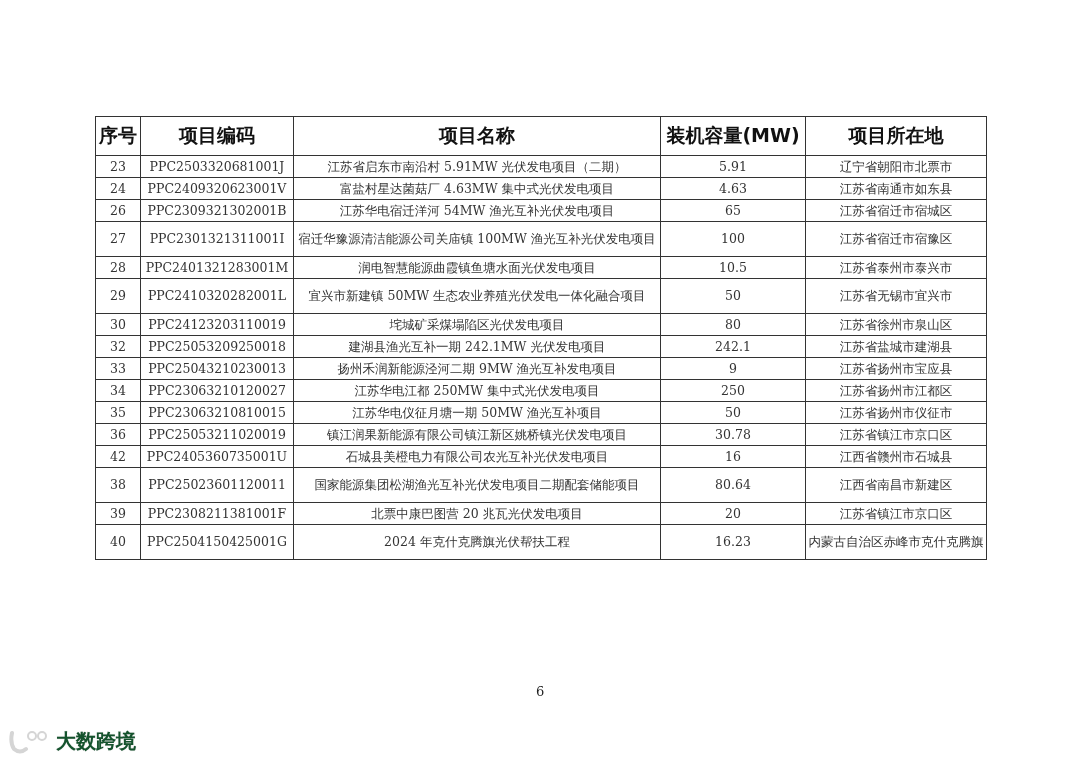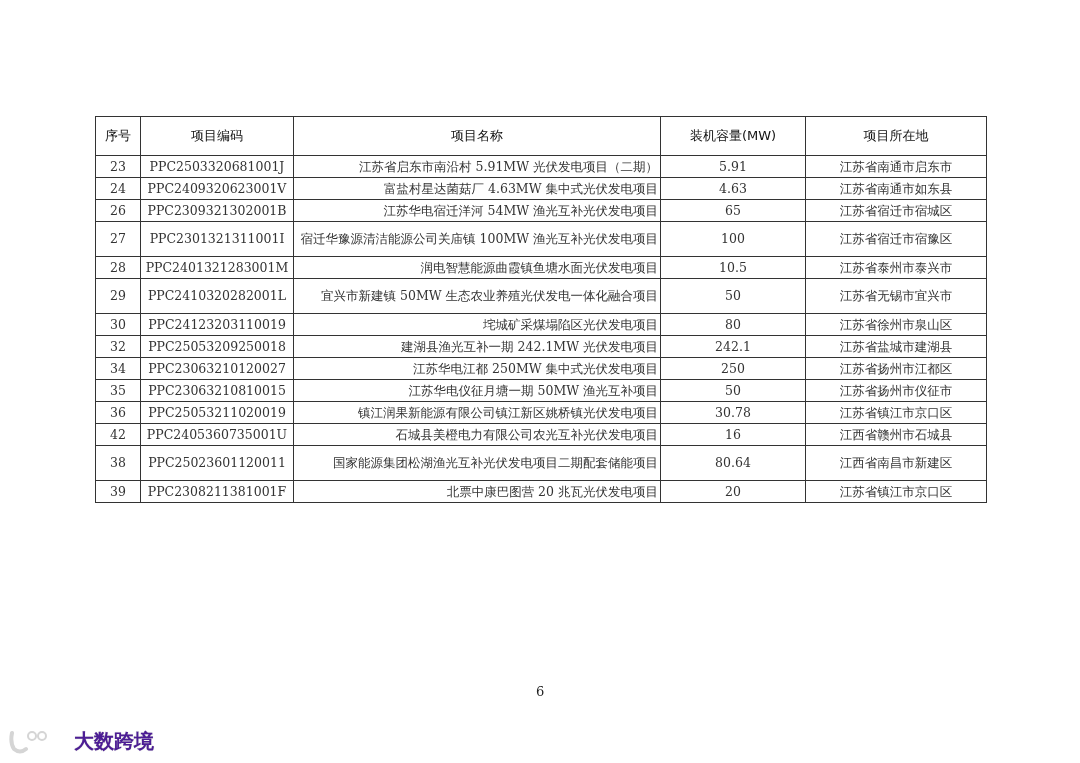--- a/index.html
+++ b/index.html
@@ -9,33 +9,33 @@
     }
     .page-table {
       position: absolute; left: 95px; top: 116px; width: 891px;
       border-collapse: collapse; table-layout: fixed;
     }
     .page-table th, .page-table td {
       border: 1px solid #333; padding: 0 2px; vertical-align: middle;
     }
     .page-table th {
       font-family: "DejaVu Sans", "Liberation Sans", sans-serif;
-      font-weight: normal; font-size: 13px; height: 38px; text-align: center; color: #111;
+      font-weight: bold; font-size: 19px; height: 38px; text-align: center; color: #111;
     }
     .page-table td { font-size: 12.5px; line-height: 16px; color: #333; }
     .c-idx, .c-code, .c-cap, .c-loc { text-align: center; }
-    .c-name { text-align: right; padding-left: 3px; margin-left: 7px; }
+    .c-name { text-align: center; padding-left: 3px; margin-left: 7px; }
     tr.r1 td { height: 21px; }
     tr.r2 td { height: 34px; }
     .page-num {
       position: absolute; left: 536px; top: 684px; font-size: 13px; color: #222;
     }
     .watermark {
-      position: absolute; left: 8px; top: 728px; display: flex; align-items: center; gap: 22px;
-      color: #4c1d95; font-family: "DejaVu Sans", sans-serif; font-size: 20px; font-weight: bold;
+      position: absolute; left: 8px; top: 728px; display: flex; align-items: center; gap: 4px;
+      color: #14532d; font-family: "DejaVu Sans", sans-serif; font-size: 20px; font-weight: bold;
       text-shadow: 0 0 1px #bbb;
     }
     .wm-logo { width: 44px; height: 26px; }
   </style>
 </head>
 <body>
 
 <table class="page-table">
   <colgroup>
     <col style="width:45px">
@@ -52,21 +52,21 @@
       <th>装机容量(MW)</th>
       <th>项目所在地</th>
     </tr>
   </thead>
   <tbody id="tbody">
       <tr class="r1">
         <td class="c-idx">23</td>
         <td class="c-code">PPC2503320681001J</td>
         <td class="c-name">江苏省启东市南沿村 5.91MW 光伏发电项目（二期）</td>
         <td class="c-cap">5.91</td>
-        <td class="c-loc">江苏省南通市启东市</td>
+        <td class="c-loc">辽宁省朝阳市北票市</td>
       </tr>
       <tr class="r1">
         <td class="c-idx">24</td>
         <td class="c-code">PPC2409320623001V</td>
         <td class="c-name">富盐村星达菌菇厂 4.63MW 集中式光伏发电项目</td>
         <td class="c-cap">4.63</td>
         <td class="c-loc">江苏省南通市如东县</td>
       </tr>
       <tr class="r1">
         <td class="c-idx">26</td>
@@ -104,20 +104,27 @@
         <td class="c-loc">江苏省徐州市泉山区</td>
       </tr>
       <tr class="r1">
         <td class="c-idx">32</td>
         <td class="c-code">PPC25053209250018</td>
         <td class="c-name">建湖县渔光互补一期 242.1MW 光伏发电项目</td>
         <td class="c-cap">242.1</td>
         <td class="c-loc">江苏省盐城市建湖县</td>
       </tr>
       <tr class="r1">
+        <td class="c-idx">33</td>
+        <td class="c-code">PPC25043210230013</td>
+        <td class="c-name">扬州禾润新能源泾河二期 9MW 渔光互补发电项目</td>
+        <td class="c-cap">9</td>
+        <td class="c-loc">江苏省扬州市宝应县</td>
+      </tr>
+      <tr class="r1">
         <td class="c-idx">34</td>
         <td class="c-code">PPC23063210120027</td>
         <td class="c-name">江苏华电江都 250MW 集中式光伏发电项目</td>
         <td class="c-cap">250</td>
         <td class="c-loc">江苏省扬州市江都区</td>
       </tr>
       <tr class="r1">
         <td class="c-idx">35</td>
         <td class="c-code">PPC23063210810015</td>
         <td class="c-name">江苏华电仪征月塘一期 50MW 渔光互补项目</td>
@@ -145,20 +152,27 @@
         <td class="c-cap">80.64</td>
         <td class="c-loc">江西省南昌市新建区</td>
       </tr>
       <tr class="r1">
         <td class="c-idx">39</td>
         <td class="c-code">PPC2308211381001F</td>
         <td class="c-name">北票中康巴图营 20 兆瓦光伏发电项目</td>
         <td class="c-cap">20</td>
         <td class="c-loc">江苏省镇江市京口区</td>
       </tr>
+      <tr class="r2">
+        <td class="c-idx">40</td>
+        <td class="c-code">PPC2504150425001G</td>
+        <td class="c-name">2024 年克什克腾旗光伏帮扶工程</td>
+        <td class="c-cap">16.23</td>
+        <td class="c-loc">内蒙古自治区赤峰市克什克腾旗</td>
+      </tr>
     </tbody>
 </table>
 
 <div class="page-num">6</div>
 
 <div class="watermark">
   <svg class="wm-logo" viewBox="0 0 44 26">
     <path d="M4 4 Q2 14 6 20 Q12 25 18 20" fill="none" stroke="#d5d5d5" stroke-width="4" stroke-linecap="round"></path>
     <circle cx="24" cy="7" r="4" fill="none" stroke="#d5d5d5" stroke-width="2"></circle>
     <circle cx="34" cy="7" r="4" fill="none" stroke="#d5d5d5" stroke-width="2"></circle>

